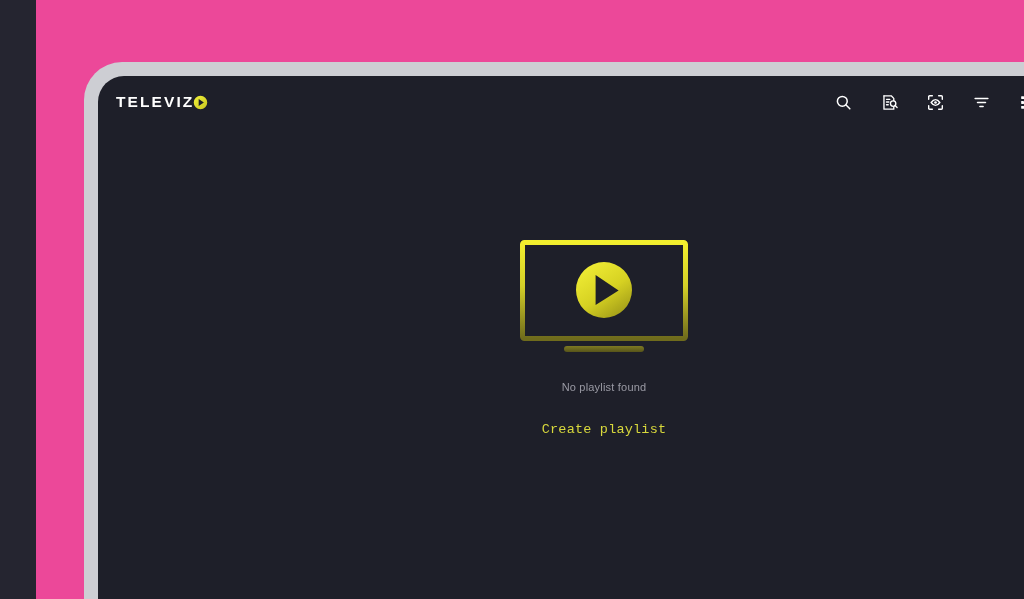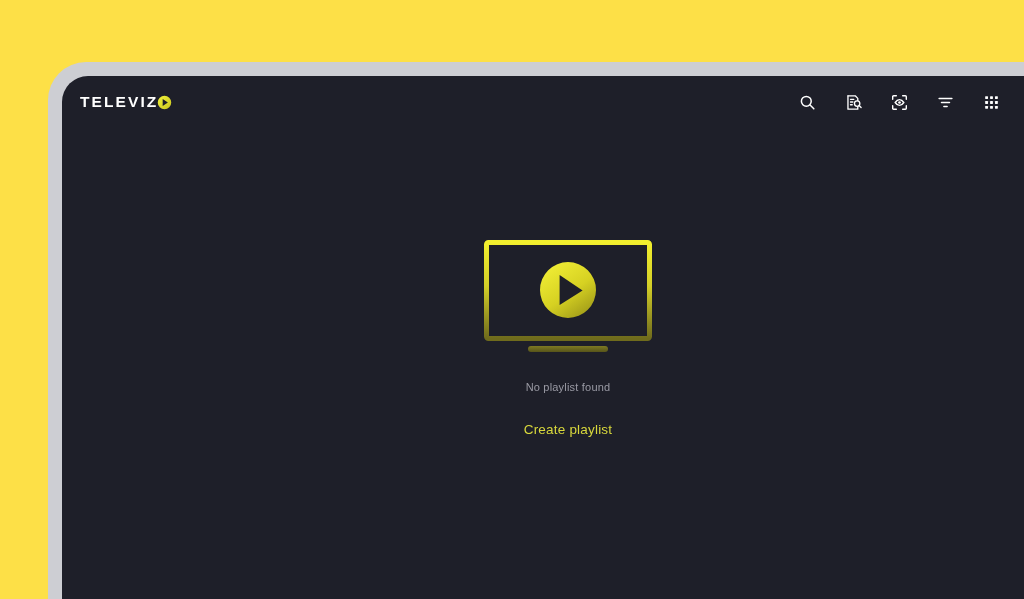--- a/index.html
+++ b/index.html
@@ -14,21 +14,22 @@
   body {
     background: #252530;
     font-family: "Liberation Sans", sans-serif;
     position: relative;
   }
 
   
   #scene {
     position: absolute;
     inset: 0;
-    background: #fde047;
+    background: #ec4899;
+    margin-left: 36px;
   }
 
   
   #device {
     position: absolute;
     left: 48px;
     top: 62px;
     width: 1040px;   
     height: 620px;   
     border-radius: 38px;
@@ -142,21 +143,21 @@
   }
 
   #create-playlist-link {
     color: #d8d83c;
     font-size: 13.5px;
     letter-spacing: 0.2px;
     line-height: 1;
     cursor: pointer;
     background: none;
     border: none;
-    font-family: Liberation Sans, sans-serif;
+    font-family: Liberation Mono, monospace;
     padding: 4px 6px;
   }
 </style>
 </head>
 <body>
 
 <div id="scene">
 
   <div id="device">
     <div id="device-side-button"></div>

